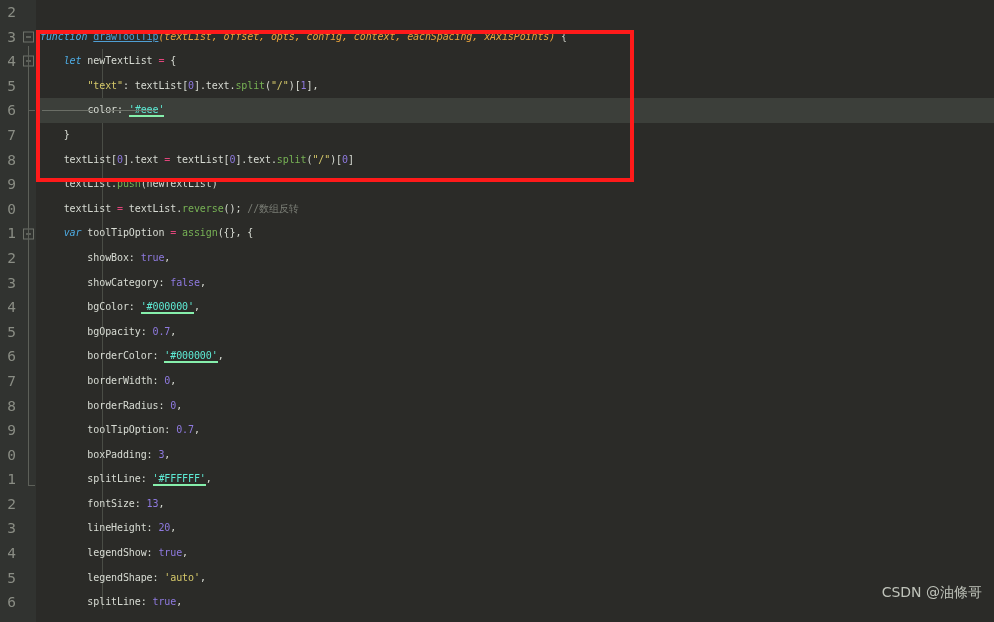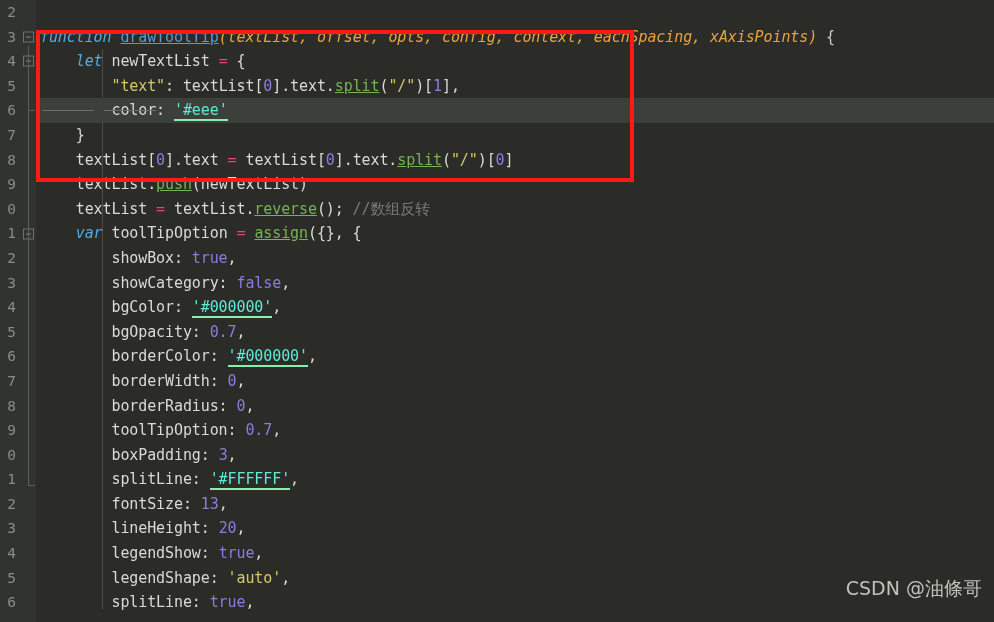--- a/index.html
+++ b/index.html
@@ -83,21 +83,21 @@
   .code {
     position: absolute;
     left: 36px; top: 0;
     right: 0; bottom: 0;
     z-index: 1;
   }
   .line {
     position: relative;
     height: 24.6px;
     line-height: 24.6px;
-    font-size: 15px;
+    font-size: 10px;
     white-space: pre;
     color: #c9cdc4;
     padding-left: 4px;
     letter-spacing: -0.1px;
   }
   .line.current {
     background: #3c3f3a;
   }
 
   
@@ -131,40 +131,40 @@
     z-index: 0;
   }
   .kwi     { color: #4eade5; font-style: italic; }
   .fn      { color: #4f9fd4; text-decoration: underline; }
   .param   { color: #e8a33d; font-style: italic; }
   .punct   { color: #c9cdc4; }
   .str     { color: #d6c96a; }
   .strc    { color: #5eead4; border-bottom: 2px solid #86efac; }
   .num     { color: #8f7ae0; }
   .bool    { color: #8f7ae0; }
-  .meth    { color: #77b255; text-decoration: underline; }
+  .meth    { color: #77b255; }
   .op      { color: #e0457b; }
   .comment { color: #7a7d75; }
   .white   { color: #d8dcd4; }
 
   
   .redbox {
     position: absolute;
     border: 4px solid #ff1a1a;
     z-index: 5;
     pointer-events: none;
   }
 
   
   .watermark {
     position: absolute;
     right: 12px;
     bottom: 20px;
     font-family: "DejaVu Sans", "Liberation Sans", sans-serif;
-    font-size: 19px;
+    font-size: 14px;
     color: #bfc3ba;
     z-index: 6;
     white-space: nowrap;
   }
 </style>
 </head>
 <body>
 
 <div id="editor">
 

